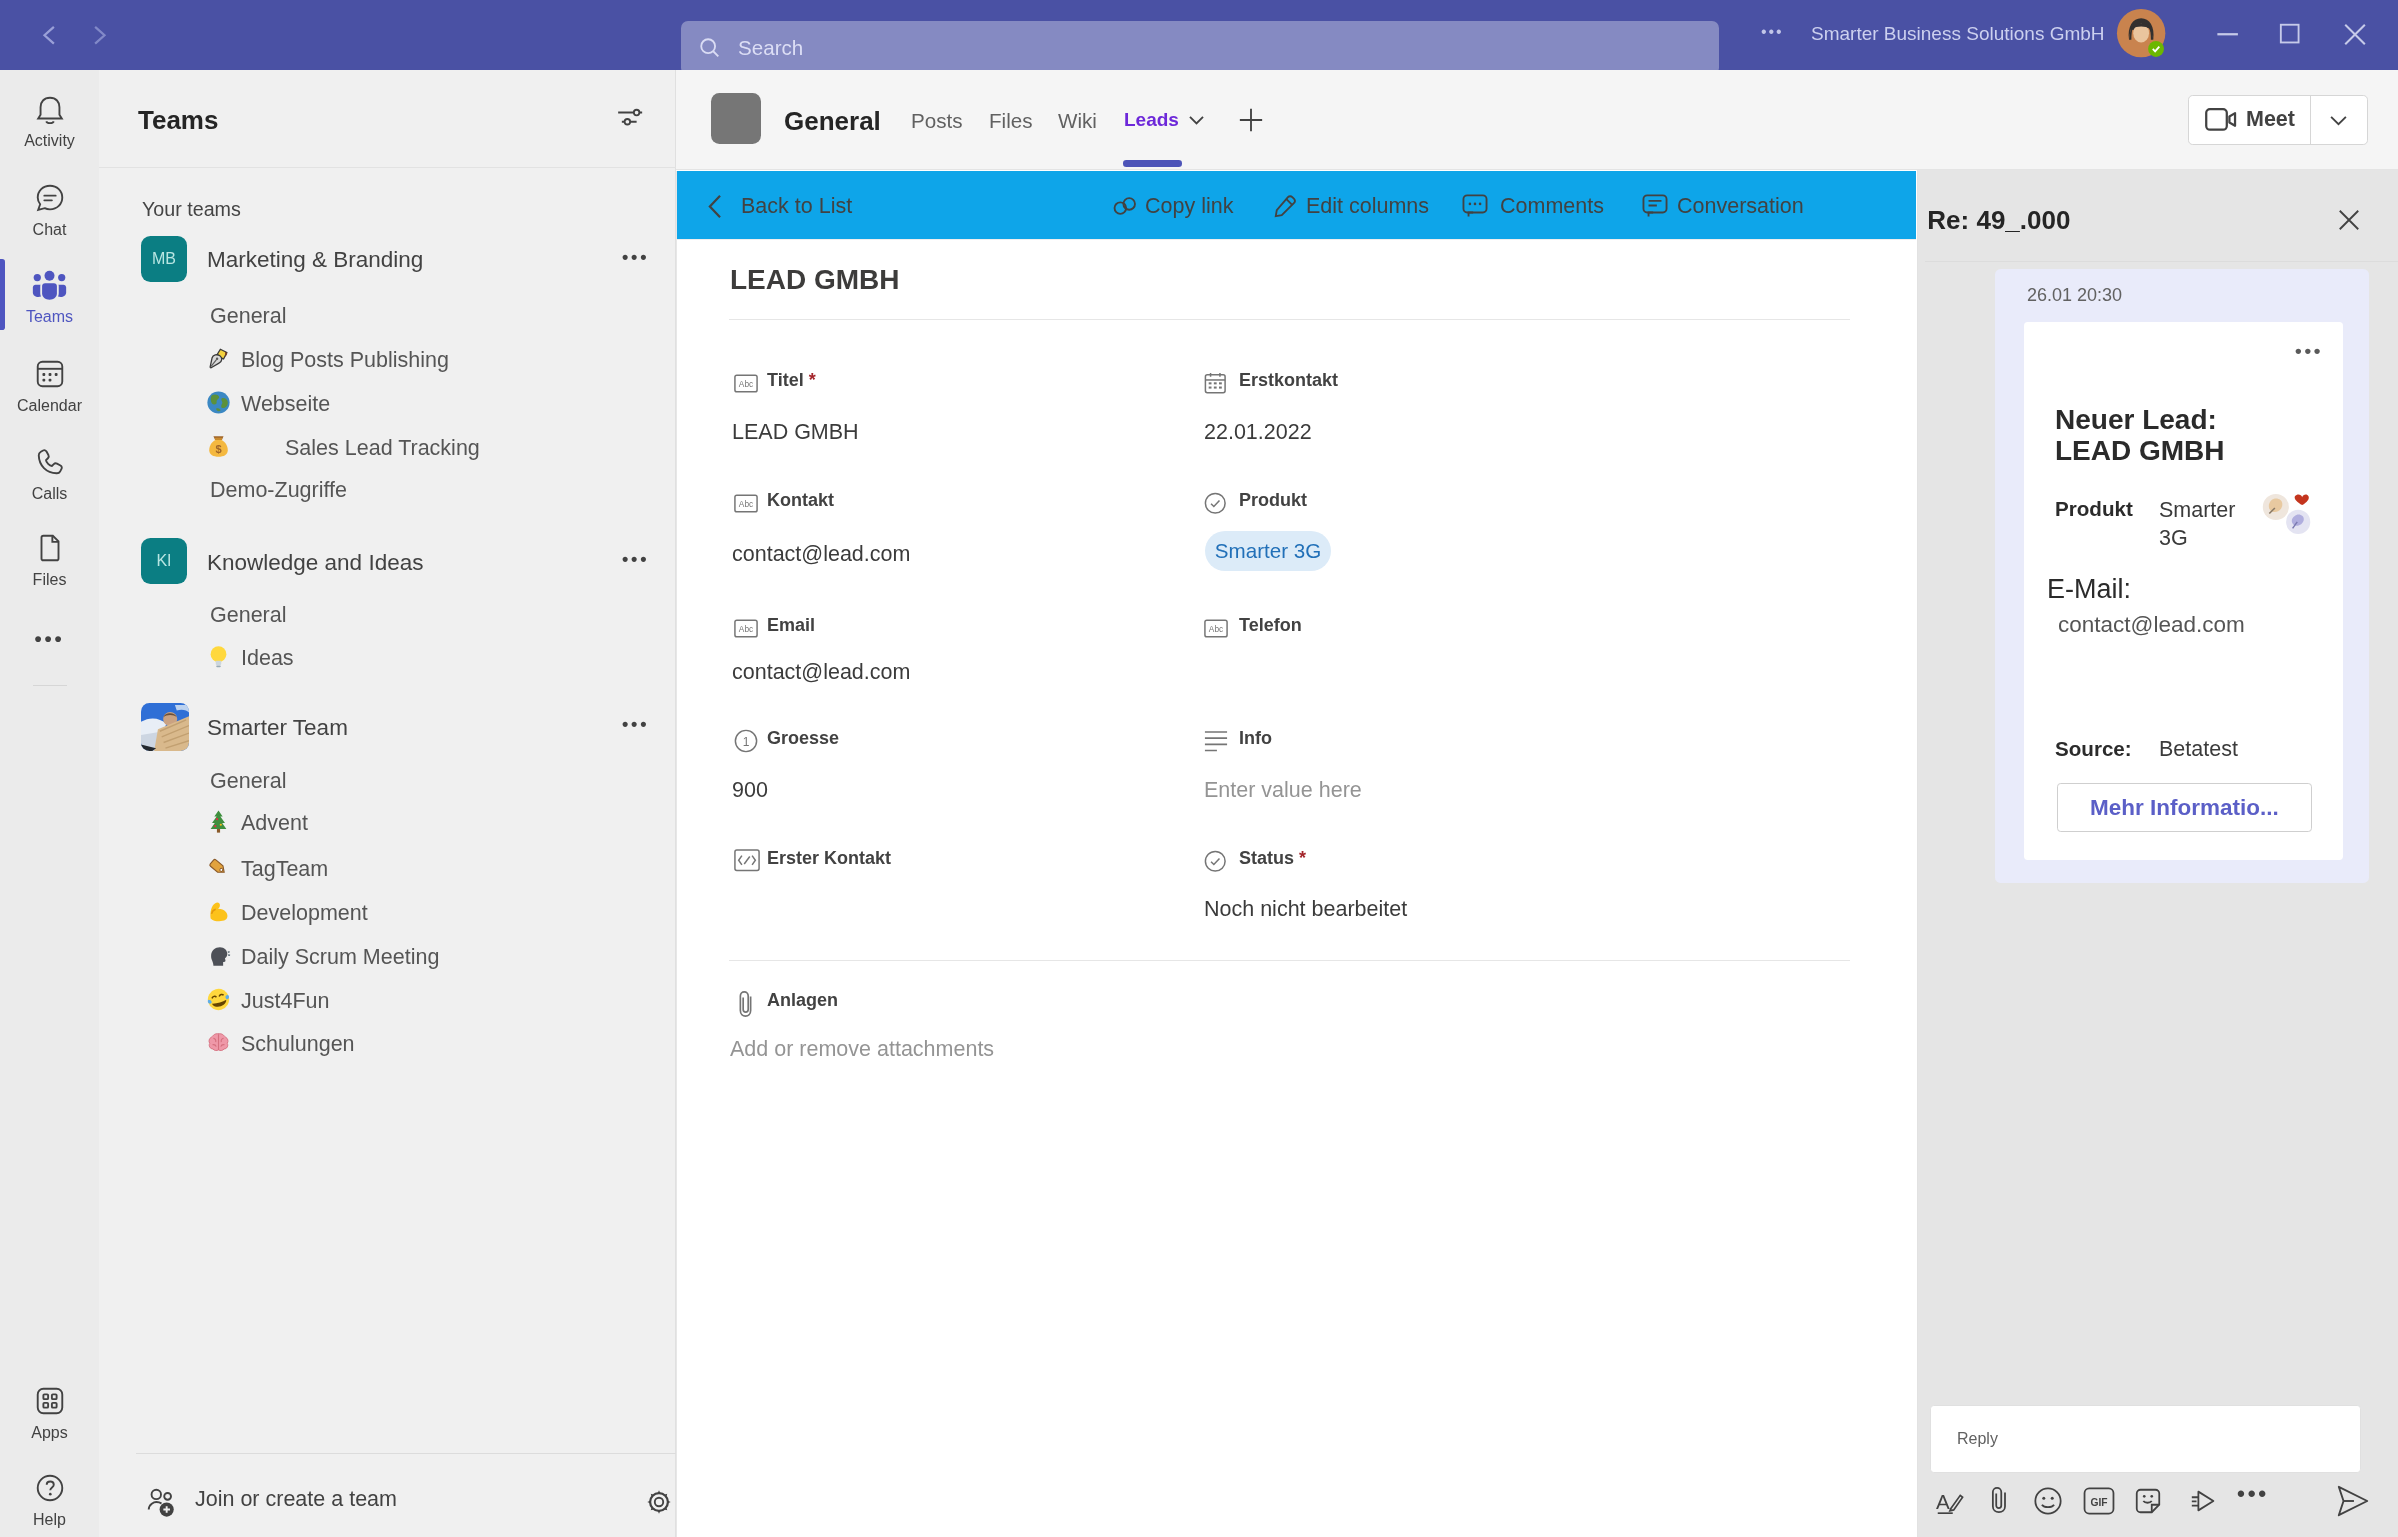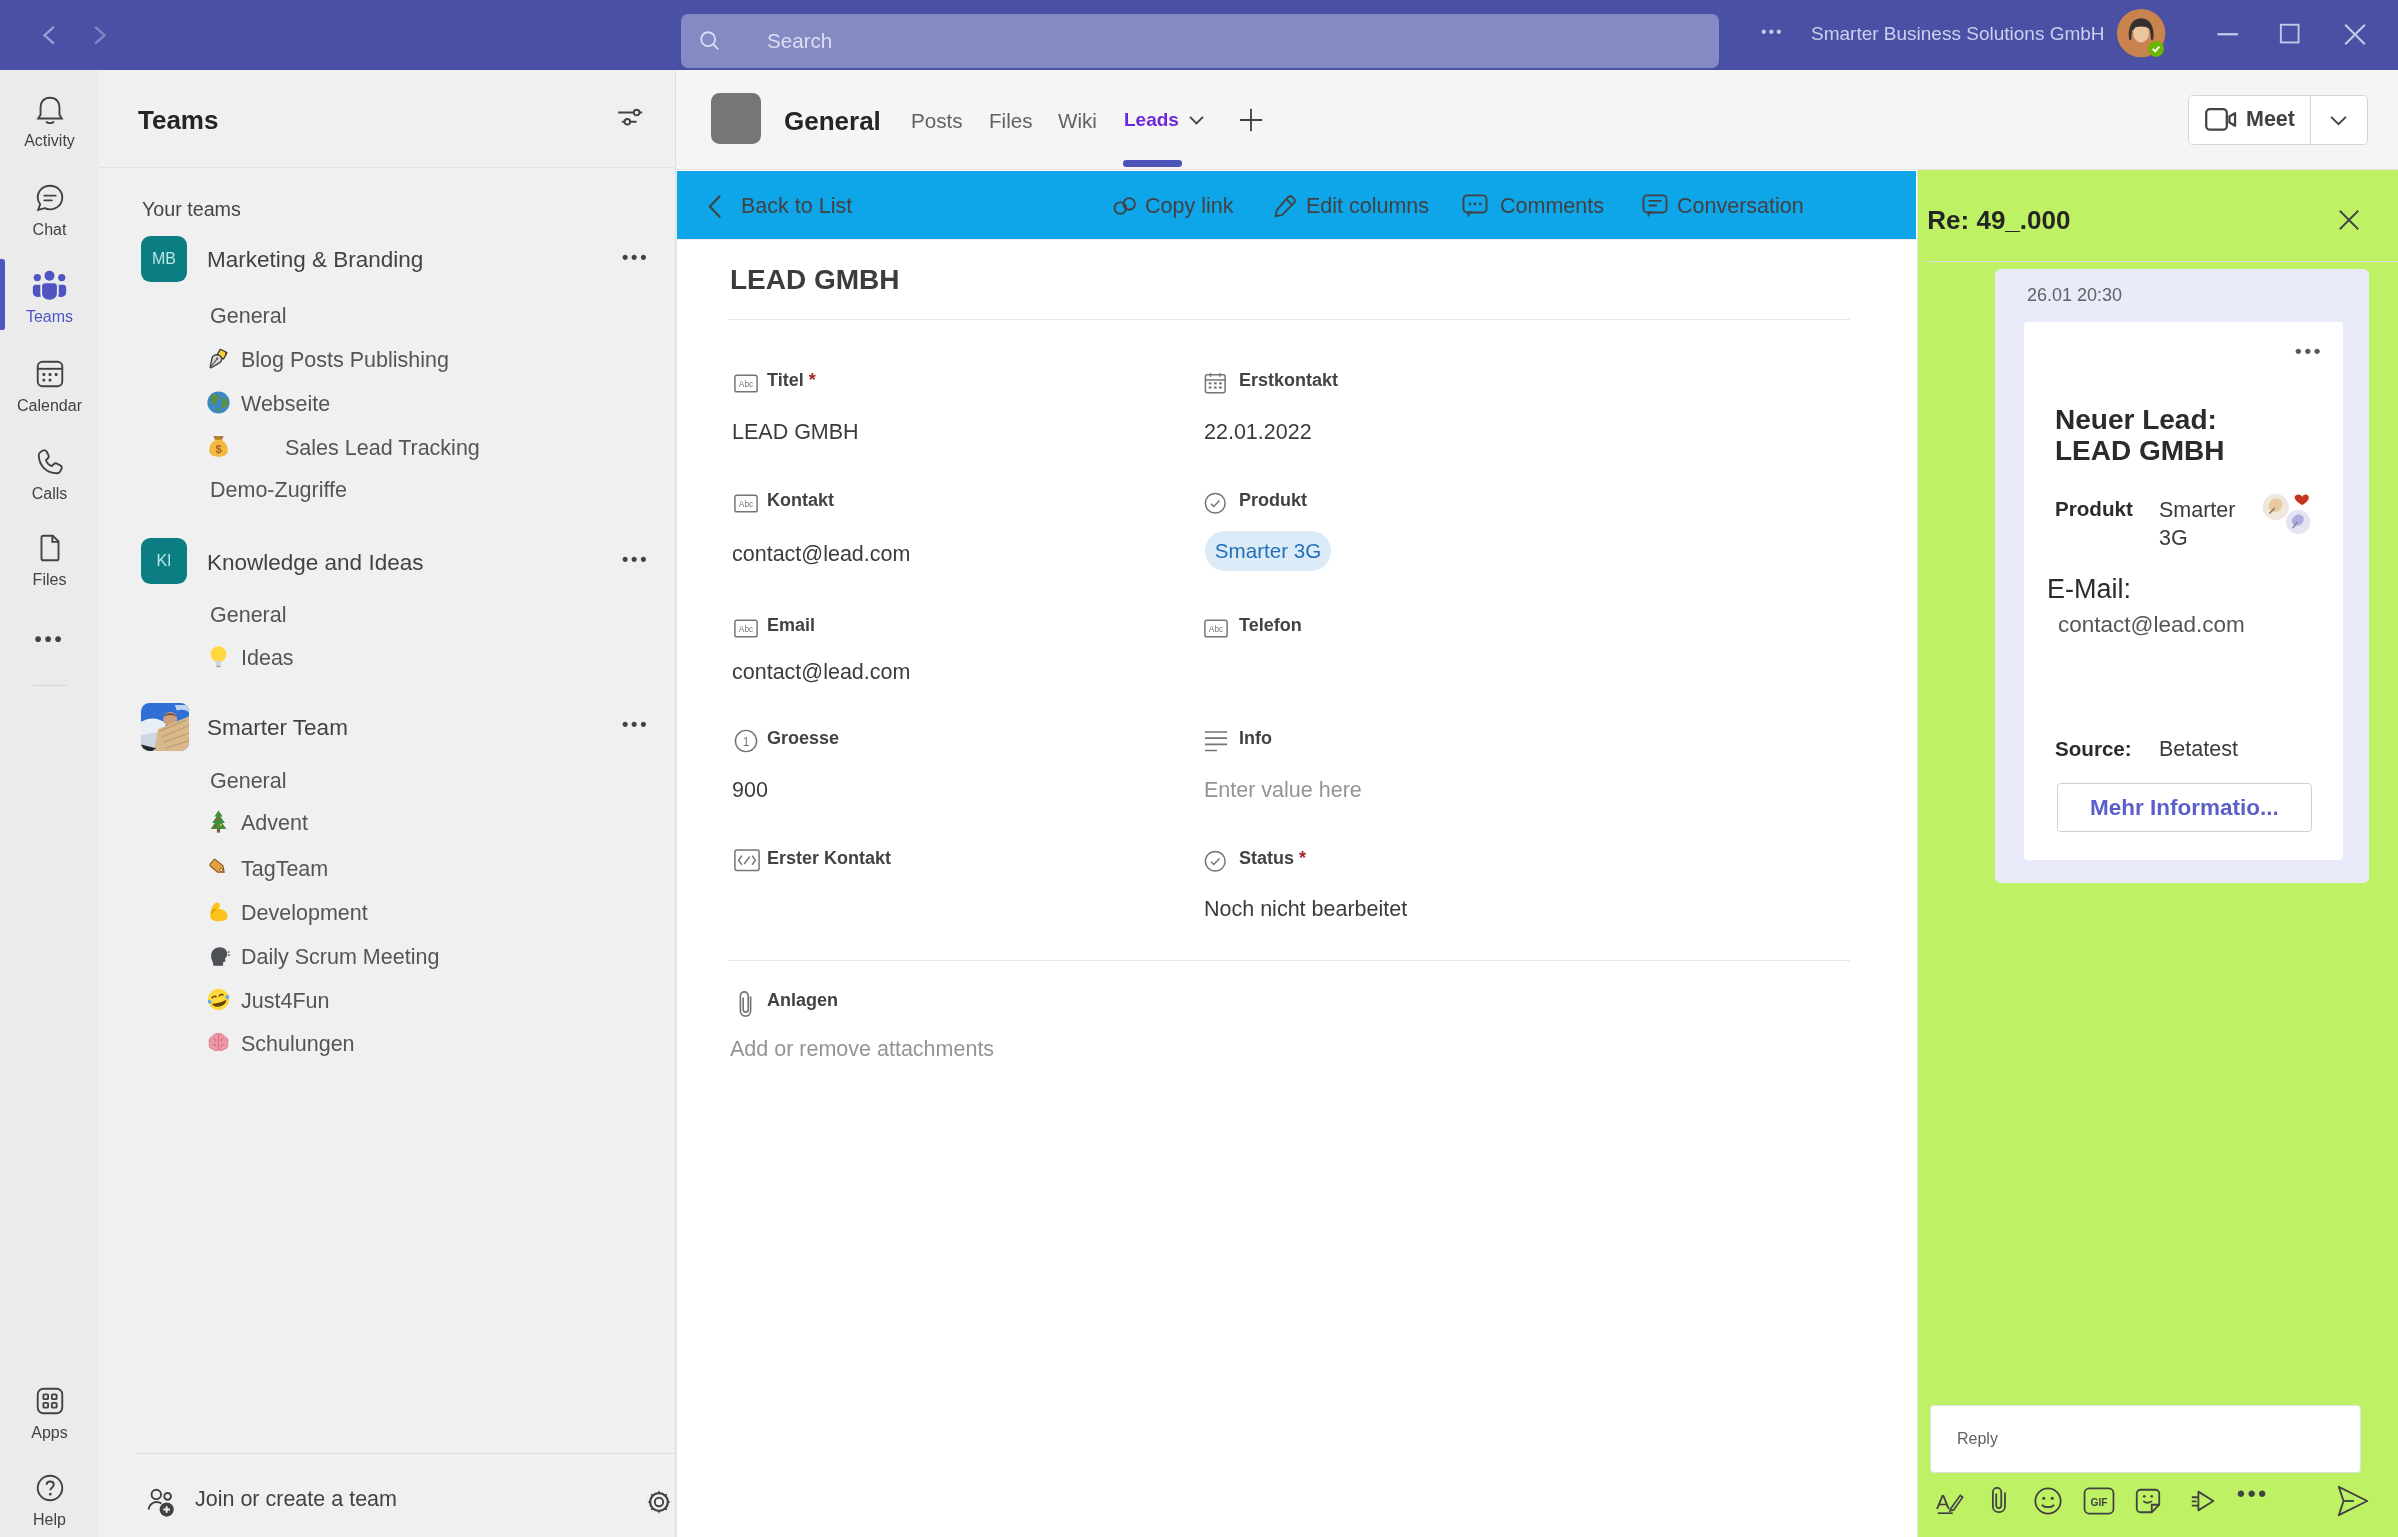--- a/index.html
+++ b/index.html
@@ -2,21 +2,21 @@
 <html style="font-size:15px"><head>
 <meta charset="utf-8">
 <style>
   * { margin:0; padding:0; box-sizing:border-box; }
   html,body { width:2399px; height:1537px; overflow:hidden; }
   body { font-family:"Liberation Sans", sans-serif; background:#fff; position:relative; }
   .abs { position:absolute; }
   .flex { display:flex; align-items:center; }
   
   #titlebar { left:0; top:0; width:2399px; height:70px; background:#4a51a4; }
-  #searchbox { left:681px; top:14px; width:1038px; height:54px; background:rgba(255,255,255,0.33); border-radius:7px;gap:29px; }
+  #searchbox { left:681px; top:21px; width:1038px; height:54px; background:rgba(255,255,255,0.33); border-radius:7px; }
   .tbtext { color:#d6d9f2; }
   
   #rail { left:0; top:70px; width:99px; height:1467px; background:#ebebeb; }
   .railitem { position:absolute; left:0; width:99px; text-align:center; color:#424242; }
   .railitem .lbl { font-size:16px; display:block; margin-top:2.8px; }
   .railsel { color:#4e55c0; }
   #railbar { left:0px; top:189px; width:4.7px; height:71px; background:#4e55c0; border-radius:0 2.8px 2.8px 0; }
   
   #sidebar { left:99px; top:70px; width:577px; height:1467px; background:#f0f0f0; border-right:0.9px solid #e0e0e0; }
   .sb { position:absolute; }
@@ -29,21 +29,21 @@
   #mainheader .hb { position:absolute; }
   #toolbar { left:676px; top:171px; width:1240px; height:69px; background:#0ea5e9; border-bottom:0.9px solid #eeeeee; border-left:0.9px solid #e7e7e7; }
   .tbitem { position:absolute; font-size:21.5px; color:#424242; }
   
   #form { left:676px; top:240px; width:1240px; height:1298px; background:#ffffff; border-left:0.9px solid #e7e7e7; }
   .flabel { font-size:18px; font-weight:bold; color:#424242; }
   .fvalue { font-size:21.5px; color:#3b3b3b; }
   .fgray { font-size:21.5px; color:#949494; }
   .ficon { position:absolute; }
   
-  #rpanel { left:1917px; top:70px; width:482px; height:1467px; background:#bef264; }
+  #rpanel { left:1917px; top:70px; width:482px; height:1467px; background:#e5e5e5; }
   #rpanel .rb { position:absolute; }
 </style>
 </head>
 <body>
 <div class="abs" id="titlebar">
   <svg class="abs" style="left:37px;top:24px;" width="75" height="22.5" viewBox="0 0 80 24">
     <path d="M18 3 L8 12 L18 21" fill="none" stroke="#9aa0d8" stroke-width="2.4"></path>
     <path d="M62 3 L72 12 L62 21" fill="none" stroke="#8289c8" stroke-width="2.4"></path>
   </svg>
   <div class="abs flex" id="searchbox">

